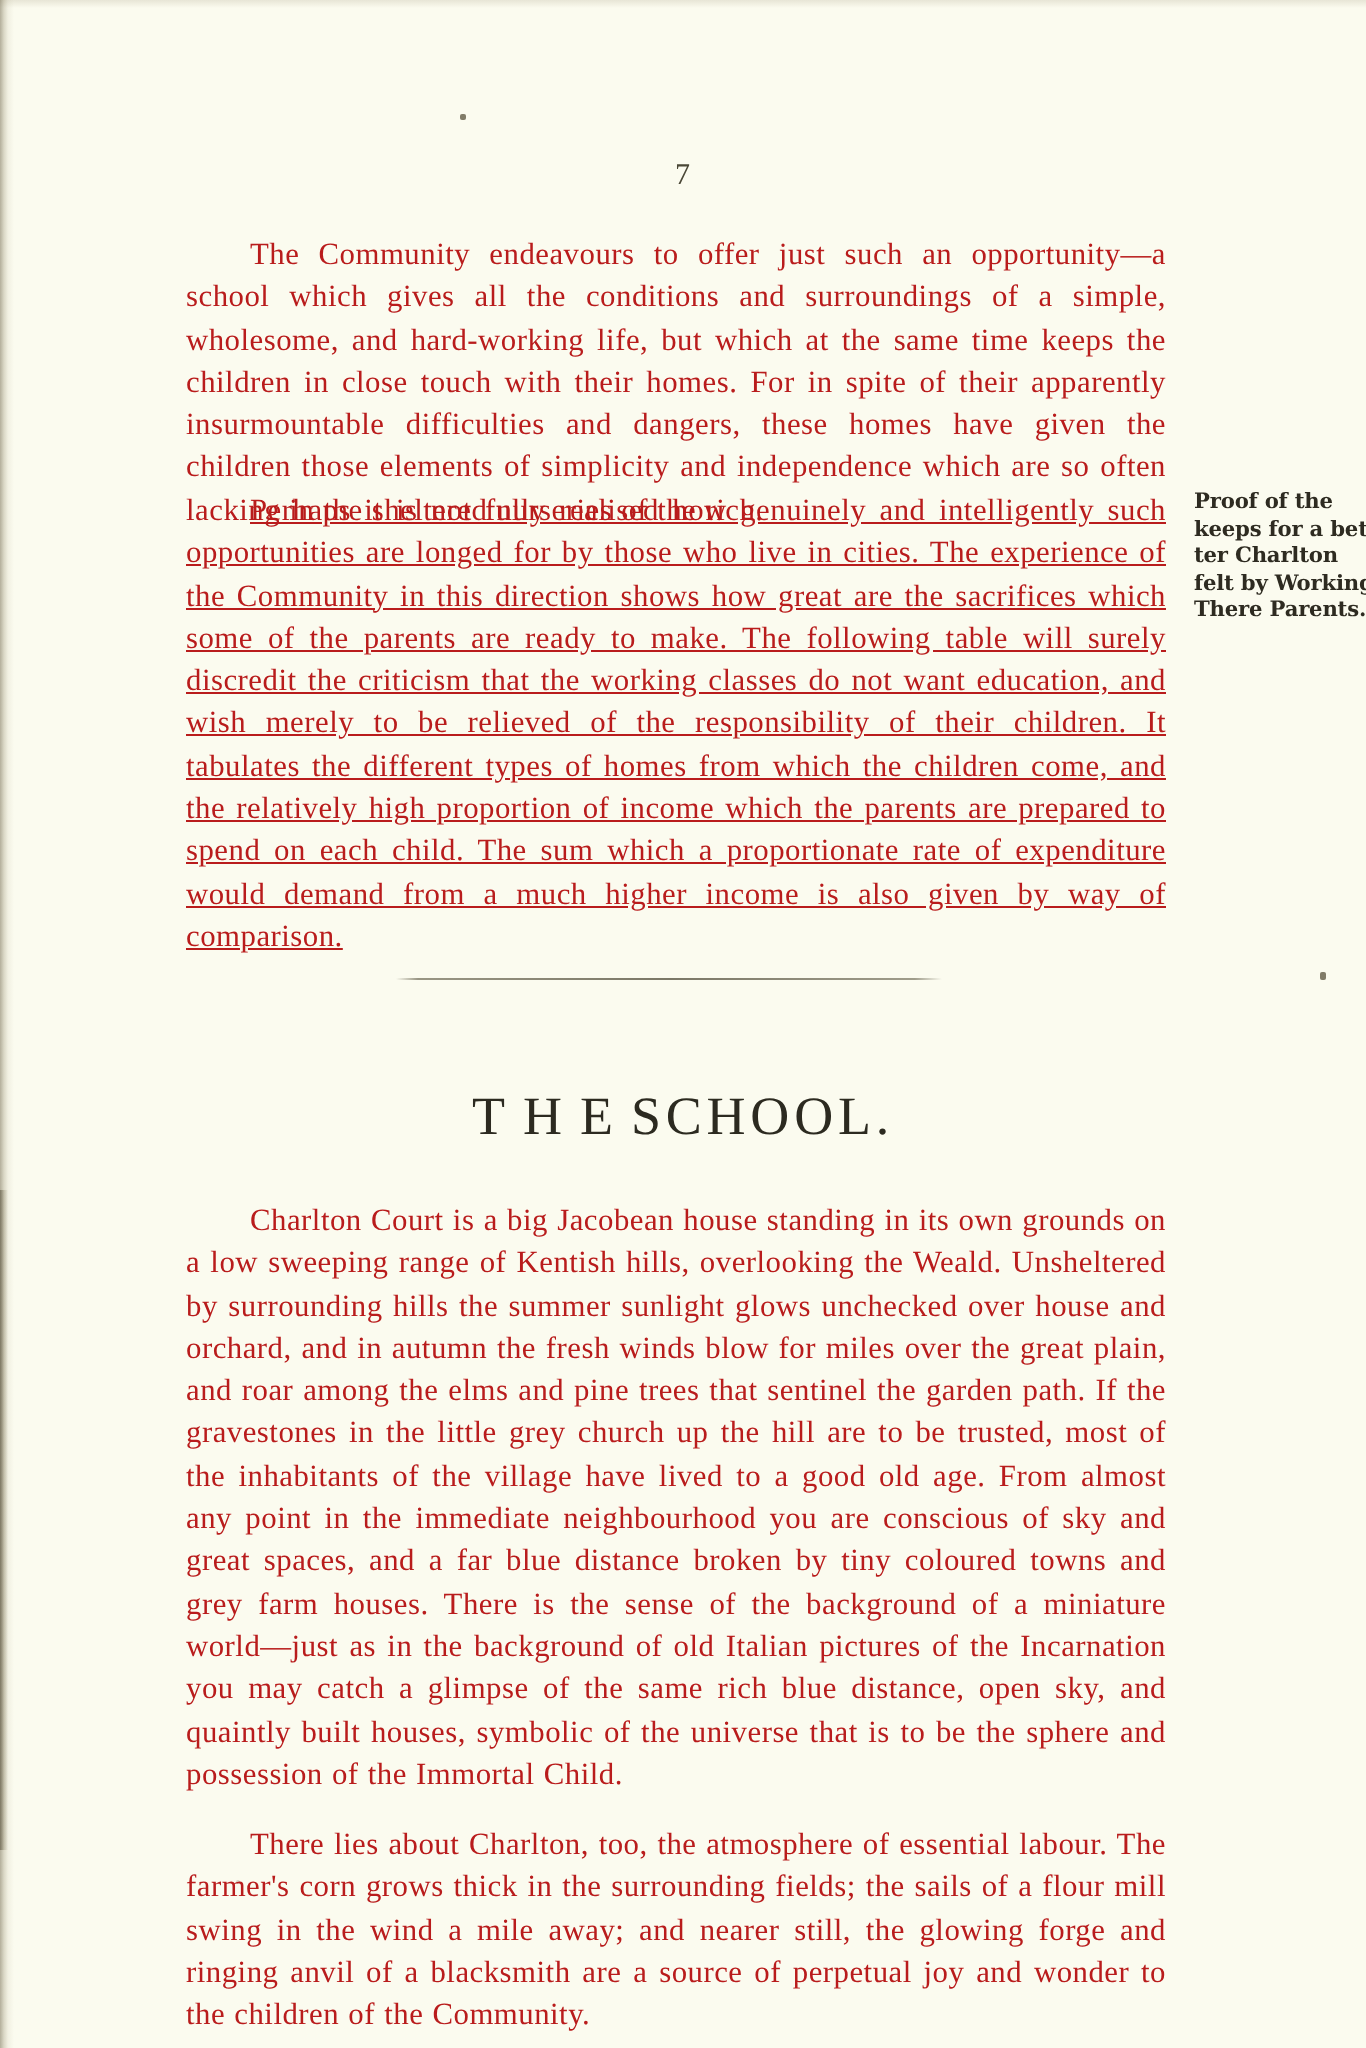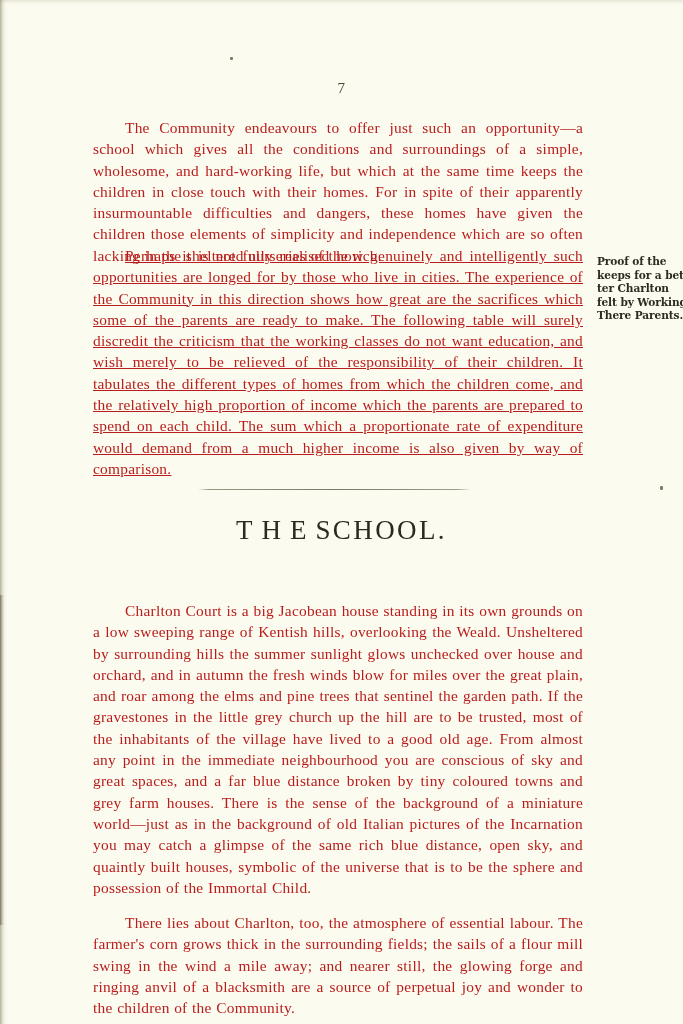--- a/index.html
+++ b/index.html
@@ -80,21 +80,21 @@
   }
   .textblock p:last-child { margin-bottom: 0; }
 
   #para-block-1 { top: 117px; }
   #para-block-2 { top: 245px; text-decoration: underline; }
   #body-lower   { top: 600px; }
 
   .margin-note {
     position: absolute;
     left: 597px;
-    top: 255px;
+    top: 245px;
     width: 86px;
     font-family: "DejaVu Serif", "Liberation Serif", serif;
     font-weight: bold;
     font-size: 10.6px;
     line-height: 13.6px;
     color: #2e2b21;
     letter-spacing: -0.1px;
   }
   .margin-note div { white-space: nowrap; }
 
@@ -108,21 +108,21 @@
       rgba(251,251,239,0) 0%,
       rgba(120,116,96,0.75) 4%,
       rgba(100,96,78,0.85) 50%,
       rgba(120,116,96,0.70) 95%,
       rgba(251,251,239,0) 100%);
   }
 
   .section-heading {
     position: absolute;
     left: 0;
-    top: 515px;
+    top: 543px;
     width: 683px;
     text-align: center;
     font-size: 27px;
     letter-spacing: 2.4px;
     color: #2c2a20;
   }
   .section-heading .gap { letter-spacing: 9px; }
 
   .speck {
     position: absolute;

